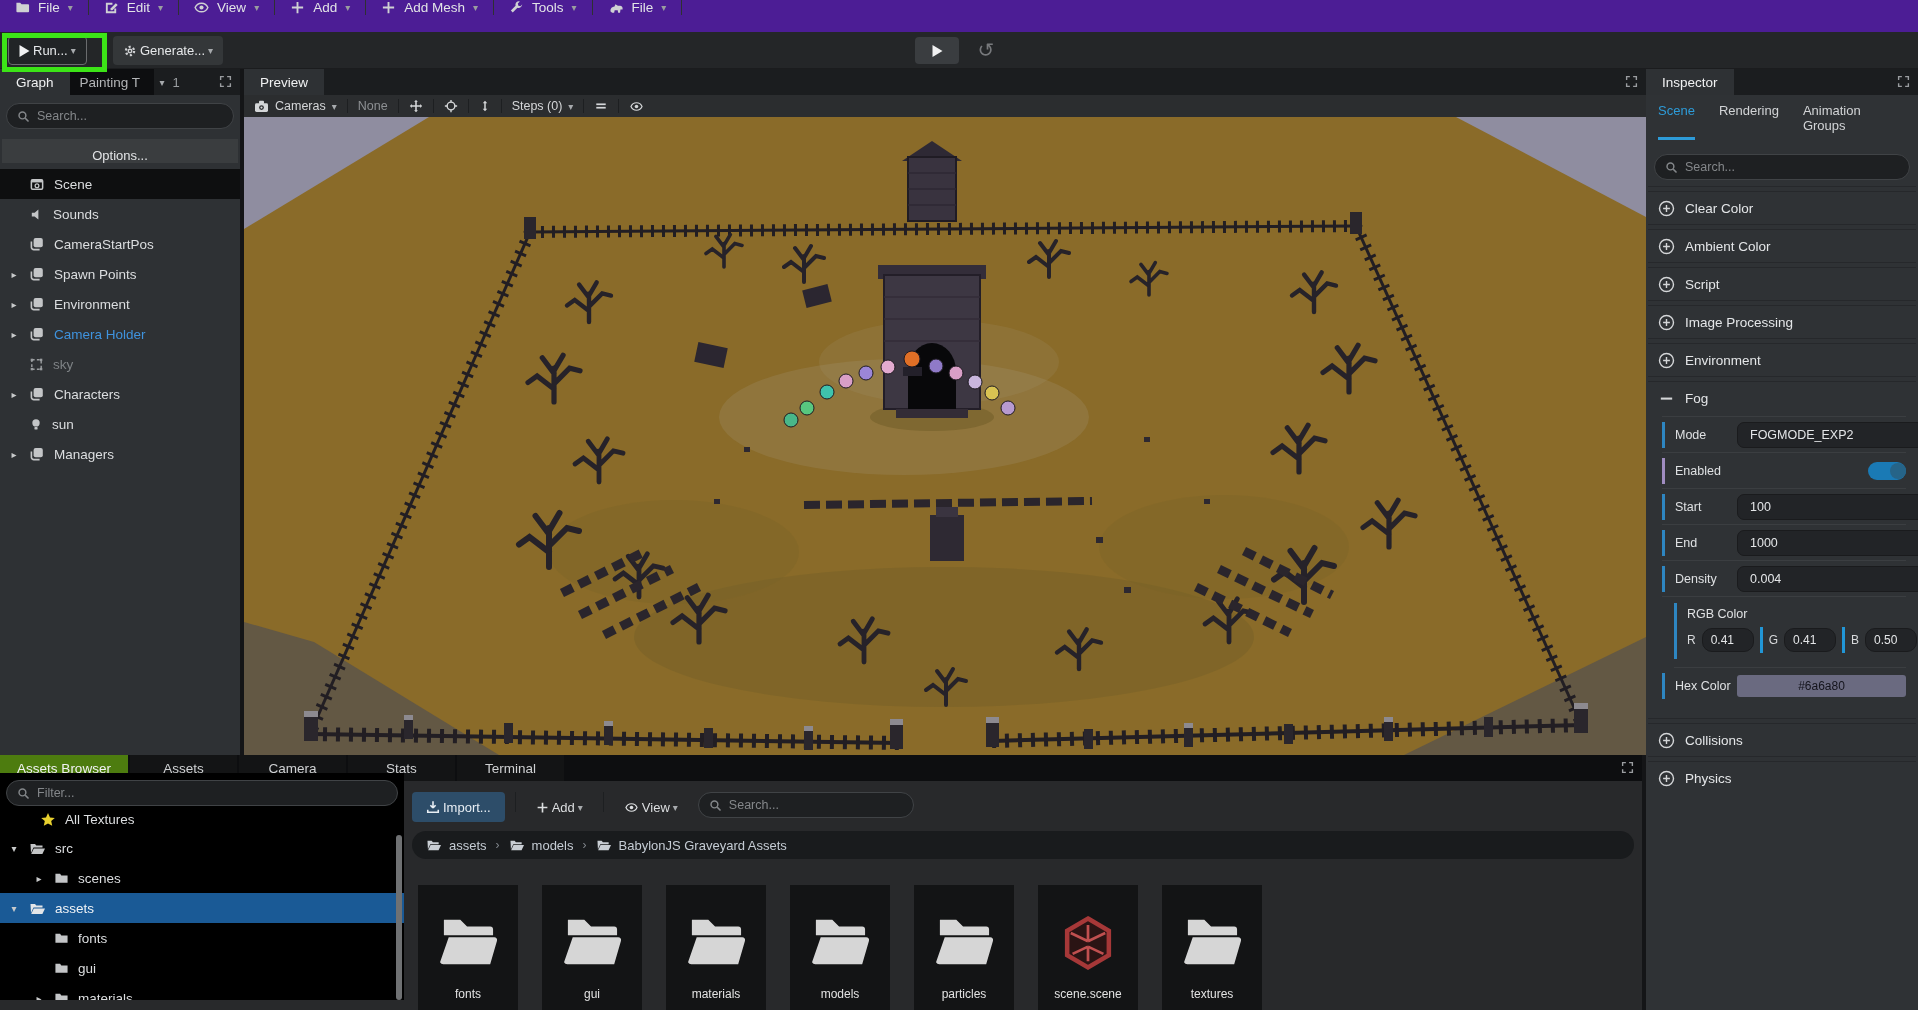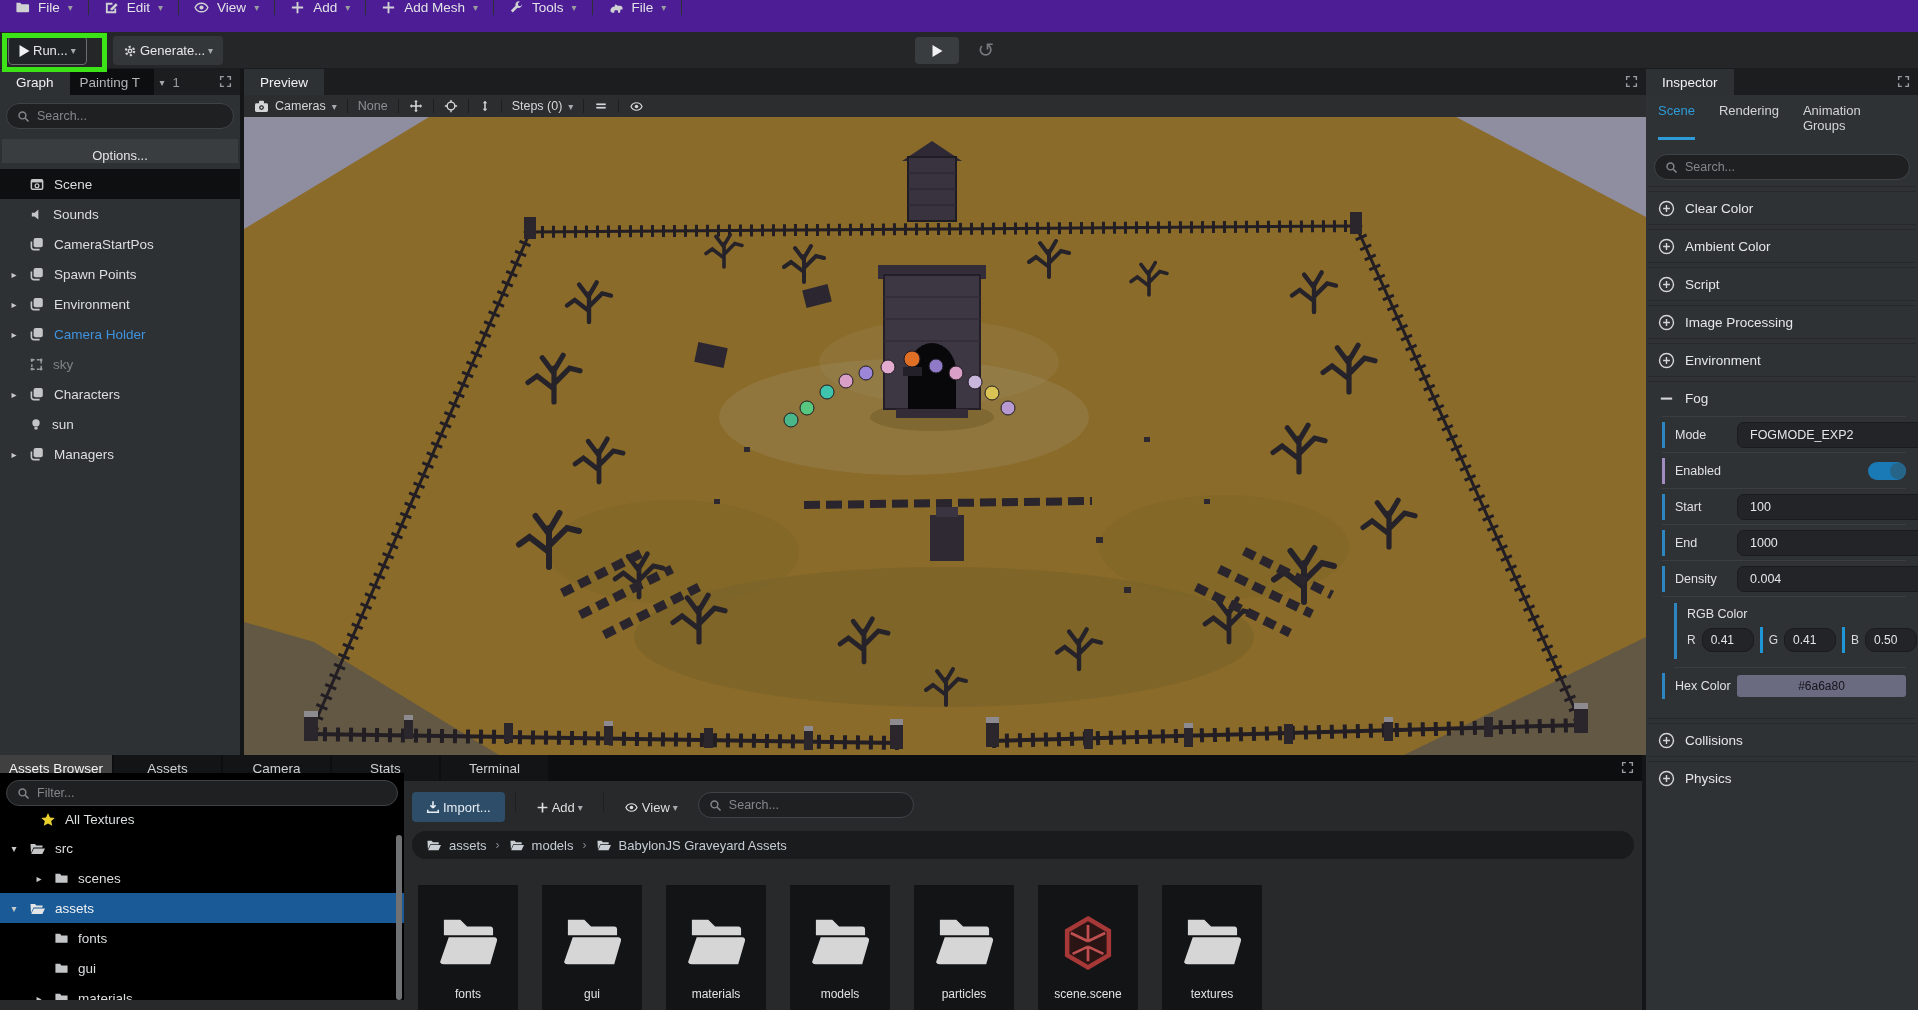--- a/index.html
+++ b/index.html
@@ -70,21 +70,21 @@
   .toggle .knob { position:absolute; right:0px; top:1px; width:16px; height:16px; border-radius:50%; background:#266488; }
   .rgbrow { display:flex; align-items:center; gap:6px; height:30px; }
   .rgbrow .axis { font-size:12px; color:#d8dadc; }
   .rgbrow input { width:52px; height:24px; background:#222427; border:1px solid #1a1b1d; border-radius:10px; color:#e4e6e8; font-size:12px; padding:0 8px; }
   .bluebar { width:3px; height:26px; background:#2196d6; }
   .swatch { flex:1; height:22px; border-radius:3px; background:#6a6a80; display:flex; align-items:center; justify-content:center; color:#14141c; font-size:12px; }
 
   
   .panel-bottom { left:0; top:755px; width:1642px; height:255px; background:#28292b; }
   .btab { display:flex; align-items:center; justify-content:center; width:107px; margin-right:2px; background:#131415; color:#cfd1d3; font-size:13.5px; }
-  .btab.active { width:112px; background:#404040; color:#f2f3f4; }
+  .btab.active { width:128px; background:#4d7c0f; color:#f2f3f4; }
   .ab-left { position:absolute; left:0; top:18px; width:404px; height:227px; background:#000000; overflow:hidden; }
   .ab-left .pill { margin:7px 6px 4px; }
   .ab-scroll { position:absolute; right:2px; top:62px; width:6px; height:165px; background:#6f7173; border-radius:3px; }
   .ab-right { position:absolute; left:404px; top:28px; width:1238px; height:227px; }
   .ab-toolbar { display:flex; align-items:flex-start; gap:10px; padding:9px 0 0 8px; }
   .import-btn { height:30px; padding:0 14px; background:#2d4d69; color:#e8eef4; }
   .flat-btn { height:30px; padding:0 10px; color:#dcdee0; }
   .crumbbar { margin:9px 8px 0 8px; height:28px; background:#191b1d; border-radius:14px; display:flex; align-items:center; gap:9px; padding:0 14px; font-size:13px; color:#c5ccd4; }
   .crumb { display:flex; align-items:center; gap:7px; }
   .crumb-sep { color:#82878c; font-size:12px; }

